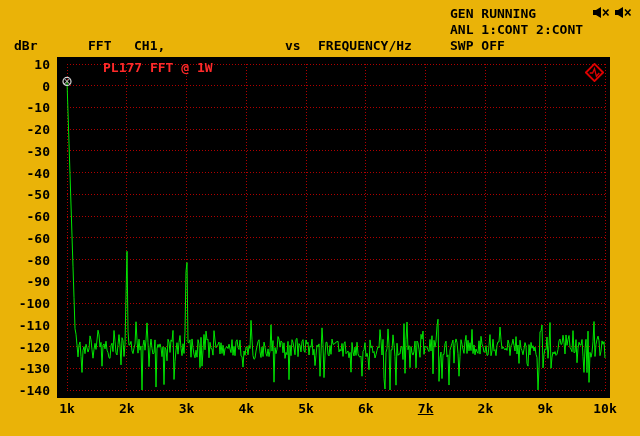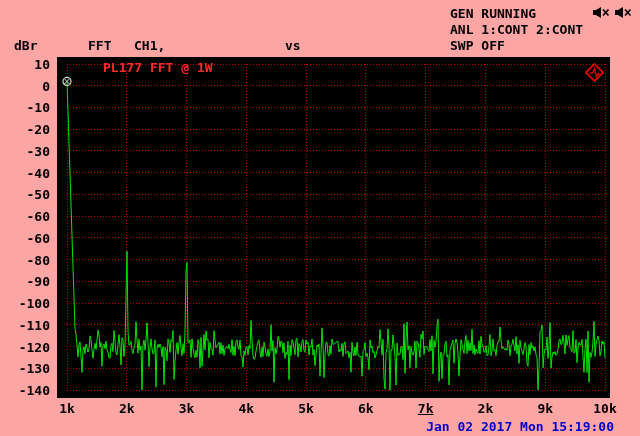--- a/index.html
+++ b/index.html
@@ -18,21 +18,21 @@
   .rs-logo{position:absolute;right:6px;top:6px;width:19px;height:19px;color:#dd0000;z-index:2;}
   .yaxis{position:absolute;left:0;top:57px;width:54px;height:341px;}
   .ylab{position:absolute;right:4px;transform:translateY(-50%);font-size:13px;white-space:pre;}
   .xaxis{position:absolute;left:57px;top:400px;width:553px;height:16px;}
   .xlab{position:absolute;transform:translateX(-50%);font-size:13px;white-space:pre;}
   .datetime{position:absolute;right:26px;top:419px;font-size:13px;color:#0000cd;white-space:pre;}
 </style>
 </head>
 <body>
 
-<div class="screen" style="background: #fca5a5;">
+<div class="screen" style="background: #eab308;">
 
   <span class="t" style="left:450px;top:7px">GEN RUNNING</span>
   <span class="t" style="left:450px;top:23px">ANL 1:CONT 2:CONT</span>
   <span class="t" style="left:450px;top:39px">SWP OFF</span>
 
   <div class="icons">
     <svg class="icon" viewBox="0 0 17 13">
       <rect x="0" y="4" width="3" height="5" fill="currentColor"></rect>
       <polygon points="3,4 8,1 8,12 3,9" fill="currentColor"></polygon>
       <line x1="10" y1="3.5" x2="15.5" y2="9.5" stroke="currentColor" stroke-width="1.6"></line>
@@ -43,20 +43,21 @@
       <polygon points="3,4 8,1 8,12 3,9" fill="currentColor"></polygon>
       <line x1="10" y1="3.5" x2="15.5" y2="9.5" stroke="currentColor" stroke-width="1.6"></line>
       <line x1="15.5" y1="3.5" x2="10" y2="9.5" stroke="currentColor" stroke-width="1.6"></line>
     </svg>
   </div>
 
   <span class="t" style="left:14px;top:39px">dBr</span>
   <span class="t" style="left:88px;top:39px">FFT</span>
   <span class="t" style="left:134px;top:39px">CH1,</span>
   <span class="t" style="left:285px;top:39px">vs</span>
+  <span class="t" style="left:318px;top:39px">FREQUENCY/Hz</span>
 
   <div class="yaxis">
       <span class="ylab" style="top: 7px;">10</span>
       <span class="ylab" style="top: 28.7333px;">0</span>
       <span class="ylab" style="top: 50.4667px;">-10</span>
       <span class="ylab" style="top: 72.2px;">-20</span>
       <span class="ylab" style="top: 93.9333px;">-30</span>
       <span class="ylab" style="top: 115.667px;">-40</span>
       <span class="ylab" style="top: 137.4px;">-50</span>
       <span class="ylab" style="top: 159.133px;">-60</span>
@@ -116,15 +117,14 @@
       <span class="xlab" style="left: 129.556px; top: 1px;">3k</span>
       <span class="xlab" style="left: 189.333px; top: 1px;">4k</span>
       <span class="xlab" style="left: 249.111px; top: 1px;">5k</span>
       <span class="xlab" style="left: 308.889px; top: 1px;">6k</span>
       <span class="xlab" style="left: 368.667px; top: 1px; text-decoration: underline;">7k</span>
       <span class="xlab" style="left: 428.444px; top: 1px;">2k</span>
       <span class="xlab" style="left: 488.222px; top: 1px;">9k</span>
       <span class="xlab" style="left: 548px; top: 1px;">10k</span>
     </div>
 
-  <span class="datetime" style="color: rgb(0, 0, 205);">Jan 02 2017 Mon 15:19:00</span>
 
 </div>
 
 </body></html>

